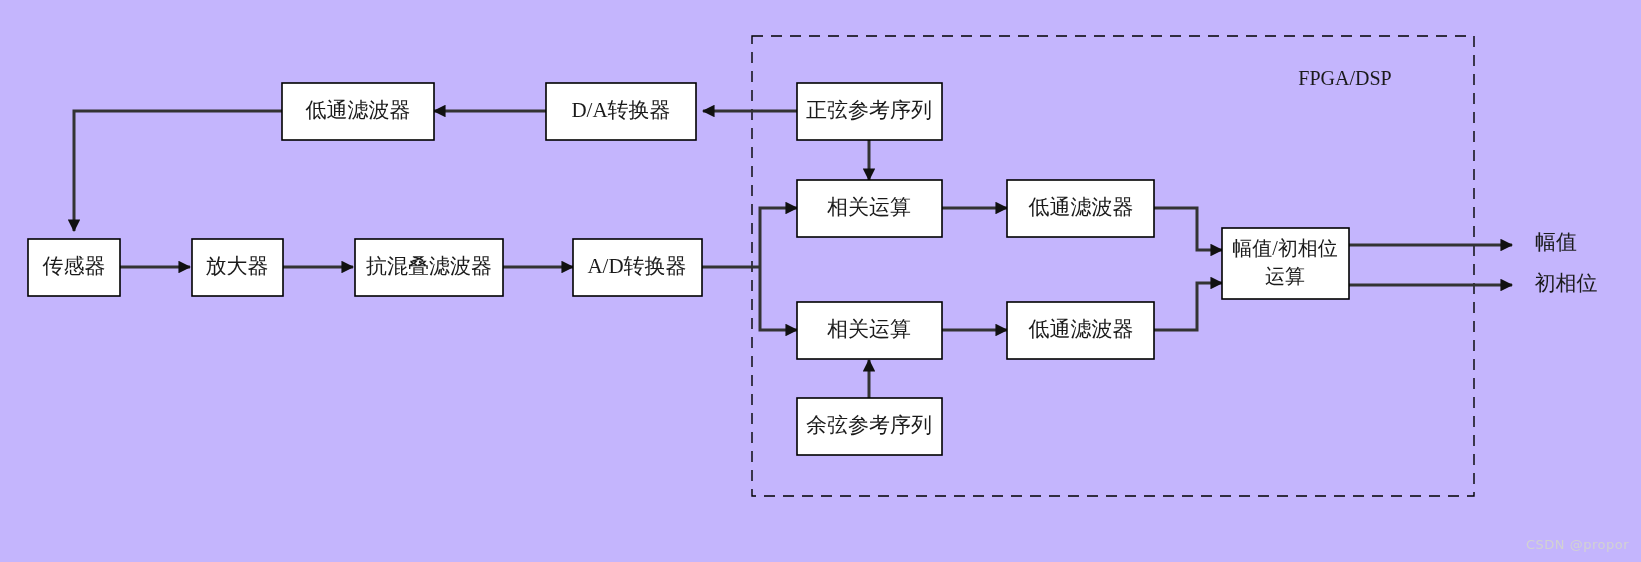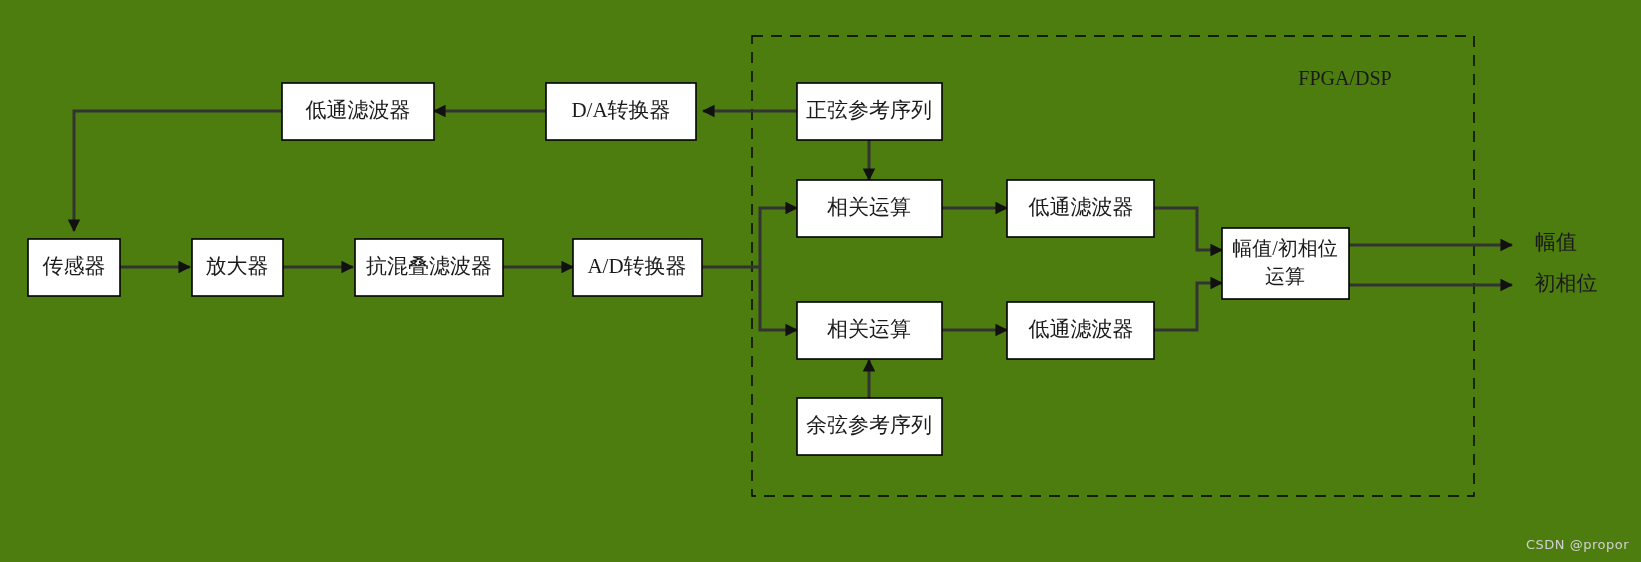--- a/index.html
+++ b/index.html
@@ -10,21 +10,21 @@
   body {
     width: 1641px;
     height: 562px;
     font-family: "Liberation Serif", "DejaVu Serif", serif;
     overflow: hidden;
   }
   #diagram-root {
     position: relative;
     width: 1641px;
     height: 562px;
-    background: #4d7c0f;
+    background: #c4b5fd;
   }
   svg.diagram {
     display: block;
     width: 1641px;
     height: 562px;
   }
   .box-rect {
     fill: #ffffff;
     stroke: #000000;
     stroke-width: 1.6;

